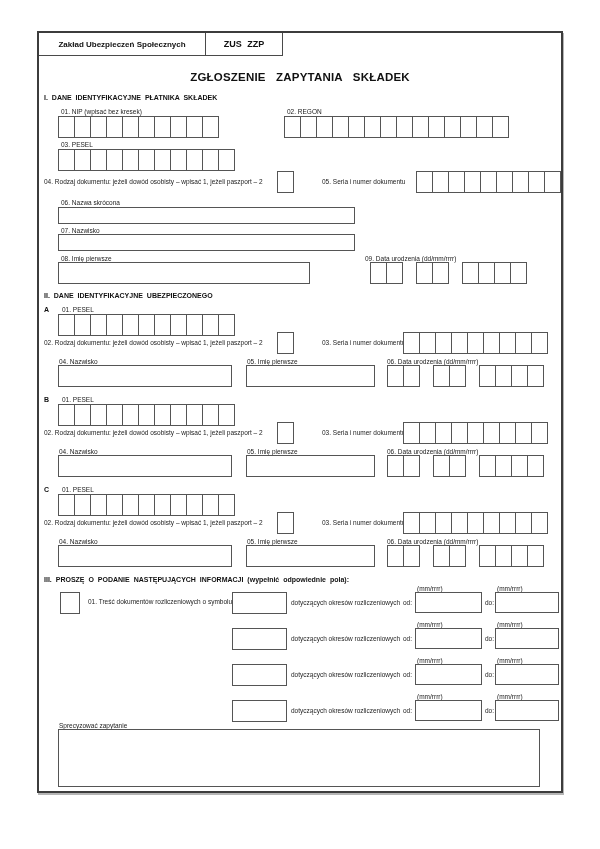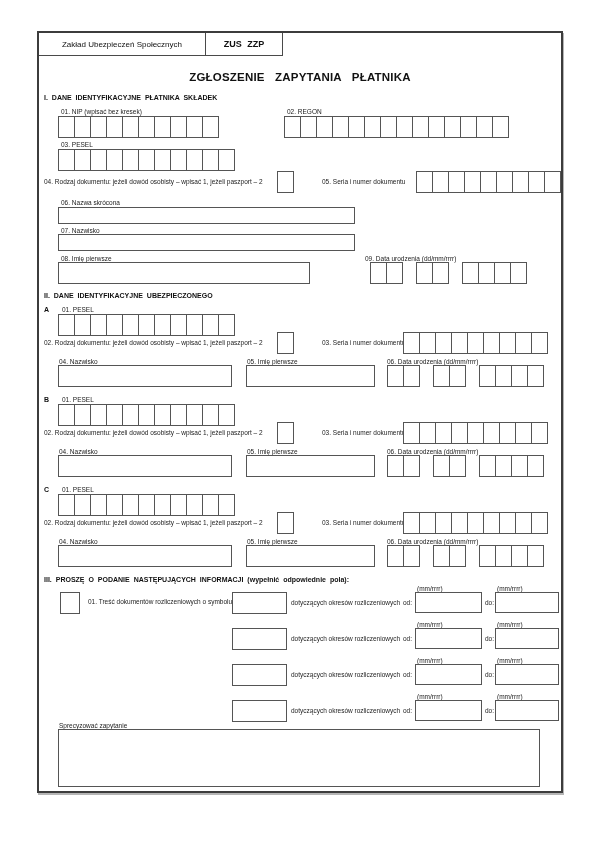--- a/index.html
+++ b/index.html
@@ -1,21 +1,21 @@
 <!DOCTYPE html>
 <html><head>
 <meta charset="utf-8">
 <style>
   html,body{margin:0;padding:0;background:#fff;}
   body{font-family:"Liberation Sans", sans-serif; color:#111;}
   .page{position:relative;width:600px;height:849px;background:#fff;overflow:hidden;}
   .form{position:absolute;left:37px;top:31px;width:526px;height:762px;border:2px solid #3c3c3c;background:#fff;box-sizing:border-box;box-shadow:1px 2px 0 #b5b5b5;}
   .header{position:absolute;left:0;top:0;display:flex;}
   .hcell{height:22px;display:flex;align-items:center;justify-content:center;border-right:1px solid #4a4a4a;border-bottom:1px solid #4a4a4a;background:#fff;}
-  .org{width:166px;font-size:8px;}
+  .org{width:166px;font-size:8px;font-weight:bold;}
   .code{width:76px;font-size:9px;font-weight:bold;word-spacing:3px;}
   .title{position:absolute;top:38px;left:0;width:100%;text-align:center;font-size:11.5px;font-weight:bold;word-spacing:7px;letter-spacing:.2px;}
   .sechead{position:absolute;font-size:7px;font-weight:bold;white-space:nowrap;word-spacing:2px;}
   .flabel{position:absolute;font-size:6.5px;white-space:nowrap;color:#222;}
   .cells{position:absolute;display:flex;}
   .cellgrp{display:flex;}
   .cell{width:17px;height:22px;border:1px solid #555;box-sizing:border-box;background:#fff;}
   .cell + .cell{margin-left:-1px;}
   .cellgap{width:13px;}
   .tbox{position:absolute;border:1px solid #555;background:#fff;box-sizing:border-box;}
@@ -32,21 +32,21 @@
 
     <div class="header">
       <div class="hcell org">
         <span>Zakład Ubezpieczeń Społecznych</span>
       </div>
       <div class="hcell code">
         <span>ZUS ZZP</span>
       </div>
     </div>
 
-    <div class="title">ZGŁOSZENIE ZAPYTANIA PŁATNIKA</div>
+    <div class="title">ZGŁOSZENIE ZAPYTANIA SKŁADEK</div>
 
     <div class="sechead" style="left:5px;top:61px">I. DANE IDENTYFIKACYJNE PŁATNIKA SKŁADEK</div>
 
     <div class="flabel" style="left:22px;top:75px">01. NIP (wpisać bez kresek)</div>
     <div class="cells" style="left:19px;top:83px">
         <div class="cell"></div>
         <div class="cell"></div>
         <div class="cell"></div>
         <div class="cell"></div>
         <div class="cell"></div>

